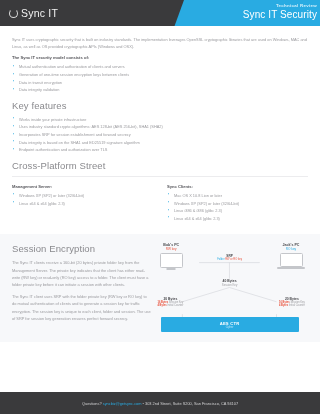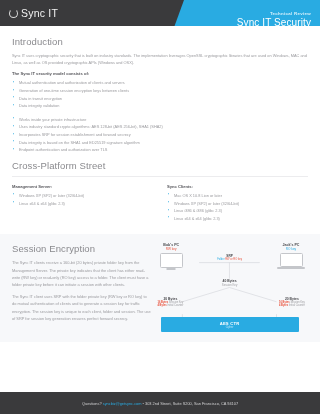--- a/index.html
+++ b/index.html
@@ -22,21 +22,21 @@
     border-top-color: transparent;
   }
   .logo-text { color: #f2f2f2; font-size: 10.5px; letter-spacing: .2px; }
   .hdr-slant {
     position: absolute; top: 0; height: 26px; width: 150px; right: 0;
     background: #29abe2; transform: skewX(-20deg); transform-origin: top left;
     right: -14px;
   }
   .hdr-slant.s2 { background: #1d8fbf; width: 8px; right: 118px; opacity: .75; }
   .hdr-slant.s3 { background: #5cc4ea; width: 4px; right: 112px; opacity: .6; }
-  .hdr-right { position: absolute; right: 9px; top: 3px; text-align: right; z-index: 4; margin-top: 8px; }
+  .hdr-right { position: absolute; right: 3px; top: 3px; text-align: right; z-index: 4; }
   .hdr-kicker { color: #d8f1fb; font-size: 4.4px; font-weight: bold; letter-spacing: .3px; }
   .hdr-title { color: #ffffff; font-size: 10px; letter-spacing: .1px; margin-top: 1px; }
 
   
   .content { flex: 1; padding: 10px 12px 0 12px; overflow: hidden; }
   h2.sec {
     font-size: 9.5px; font-weight: normal; color: #8a8a8e;
     margin-bottom: 5px; letter-spacing: .1px;
   }
   p.body {
@@ -129,30 +129,30 @@
       <div class="logo-text">Sync IT</div>
     </div>
     <div class="hdr-right">
       <div class="hdr-kicker">Technical Review</div>
       <div class="hdr-title">Sync IT Security</div>
     </div>
   </div>
 
   <div class="content">
 
-    <h2 class="sec">Introduction</h2>
     <p class="body">Sync IT uses cryptographic security that is built on industry standards. The implementation leverages OpenSSL cryptographic libraries that are used on Windows, MAC and Linux, as well as OS provided cryptographic APIs (Windows and OSX).</p>
     <div class="lead-in">The Sync IT security model consists of:</div>
     <ul class="bul">
       <li>Mutual authentication and authorization of clients and servers</li>
       <li>Generation of one-time session encryption keys between clients</li>
       <li>Data in transit encryption</li>
       <li>Data integrity validation</li>
     </ul>
 
+    <h2 class="sec">Key features</h2>
     <ul class="bul">
       <li>Works inside your private infrastructure</li>
       <li>Uses industry standard crypto algorithms: AES 128-bit (AES 256-bit), SHA1 (SHA2)</li>
       <li>Incorporates SRP for session establishment and forward secrecy</li>
       <li>Data integrity is based on the SHA1 and ED25519 signature algorithm</li>
       <li>Endpoint authentication and authorization over TLS</li>
     </ul>
 
     <h2 class="sec">Cross-Platform Street</h2>
     <div class="rule"></div>

